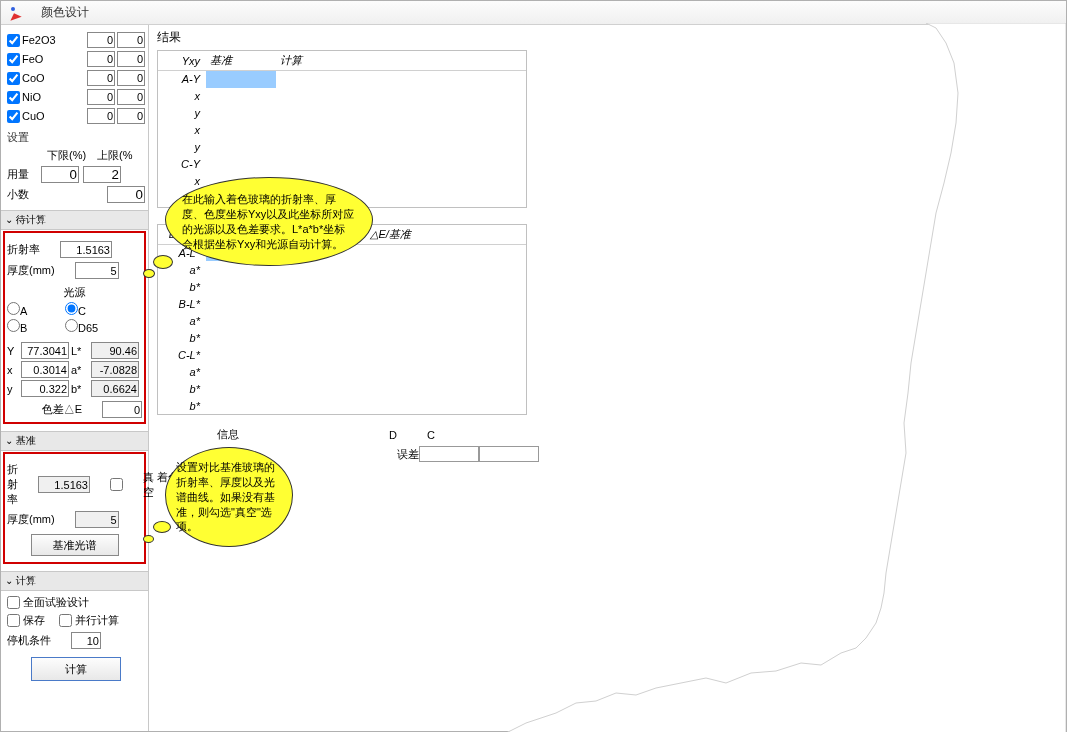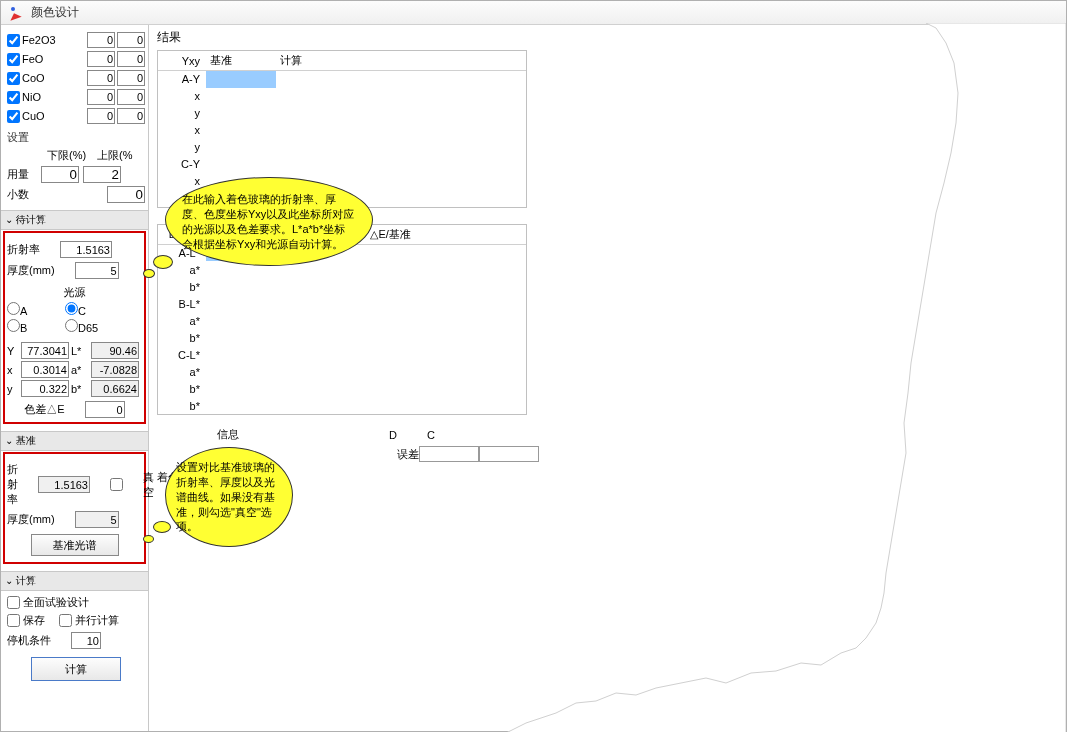--- a/index.html
+++ b/index.html
@@ -19,21 +19,21 @@
   background: #fff;
   position: relative;
 }
 .titlebar {
   height: 24px;
   background: linear-gradient(#fcfcfc, #f0f0f0);
   border-bottom: 1px solid #d0d0d0;
   padding: 4px 8px;
   display: flex;
   align-items: center;
-  gap: 10px;
+  gap: 20px;
 }
 .titlebar .logo {
   width: 12px; height: 12px; position: relative;
 }
 .titlebar .logo::before { content:""; position:absolute; left:0; top:6px; border-left:6px solid transparent; border-right:6px solid transparent; border-bottom:6px solid #e03030; transform:rotate(-20deg);}
 .titlebar .logo::after { content:""; position:absolute; left:2px; top:0; width:4px; height:4px; background:#3060e0; border-radius:50%; }
 .titlebar .title { font-size: 12px; color: #333; }
 .body {
   display: flex;
   height: calc(100% - 24px);
@@ -91,21 +91,21 @@
 .btn-wide { width: 88px; margin: 6px auto 2px; display:block;}
 .btn-calc { border:1px solid #4a7ac8; width:90px; height:24px; margin:8px auto; display:block;}
 .calc-section .chk-row { display:flex; align-items:center; gap:3px; margin-top:3px;}
 .calc-section .chk-row input[type=checkbox]{width:13px;height:13px;}
 .main {
   flex:1;
   padding: 4px 4px 4px 8px;
   position:relative;
 }
 .main-title { font-size:12px; margin-bottom:4px; }
-.table-wrap { border:1px solid #c0c0c0; width:370px; background:#fff;}
+.table-wrap { border:1px solid #c0c0c0; width:370px; background:#fff;font-style:italic;}
 .table-wrap table { border-collapse:collapse; width:100%; font-size:11px;}
 .table-wrap th { text-align:left; font-weight:normal; padding:2px 4px; border-bottom:1px solid #d0d0d0; background:#fff;}
 .table-wrap td { padding:2px 4px; height:17px;}
 .table-wrap .hl { background:#99ccff;}
 .table-wrap .rowlab { text-align:right; width:48px; padding-right:6px;}
 .table2 { margin-top:16px;}
 .info-row { margin-top:12px; display:flex; align-items:center; gap:30px;}
 .info-row .lab { font-size:11px;}
 .err-row { display:flex; align-items:center; margin-top:4px;}
 .err-row .box { width:60px; height:16px; border:1px solid #999;}
@@ -223,21 +223,21 @@
           <input class="gray-inp" readonly="" value="90.46" style="">
           <span class="lbl">x</span>
           <input value="0.3014" style="">
           <span class="lbl">a*</span>
           <input class="gray-inp" readonly="" value="-7.0828" style="">
           <span class="lbl">y</span>
           <input value="0.322" style="">
           <span class="lbl">b*</span>
           <input class="gray-inp" readonly="" value="0.6624" style="">
         </div>
-        <div class="field-row" style="justify-content:center;">
+        <div class="field-row" style="justify-content:flex-end;">
           <span class="lab">色差△E</span>
           <input class="inp" style="width: 40px;" value="0">
         </div>
       </div>
 
       <div class="group-bar">
         <span class="caret">⌄</span>
         <span>基准</span>
       </div>
 

